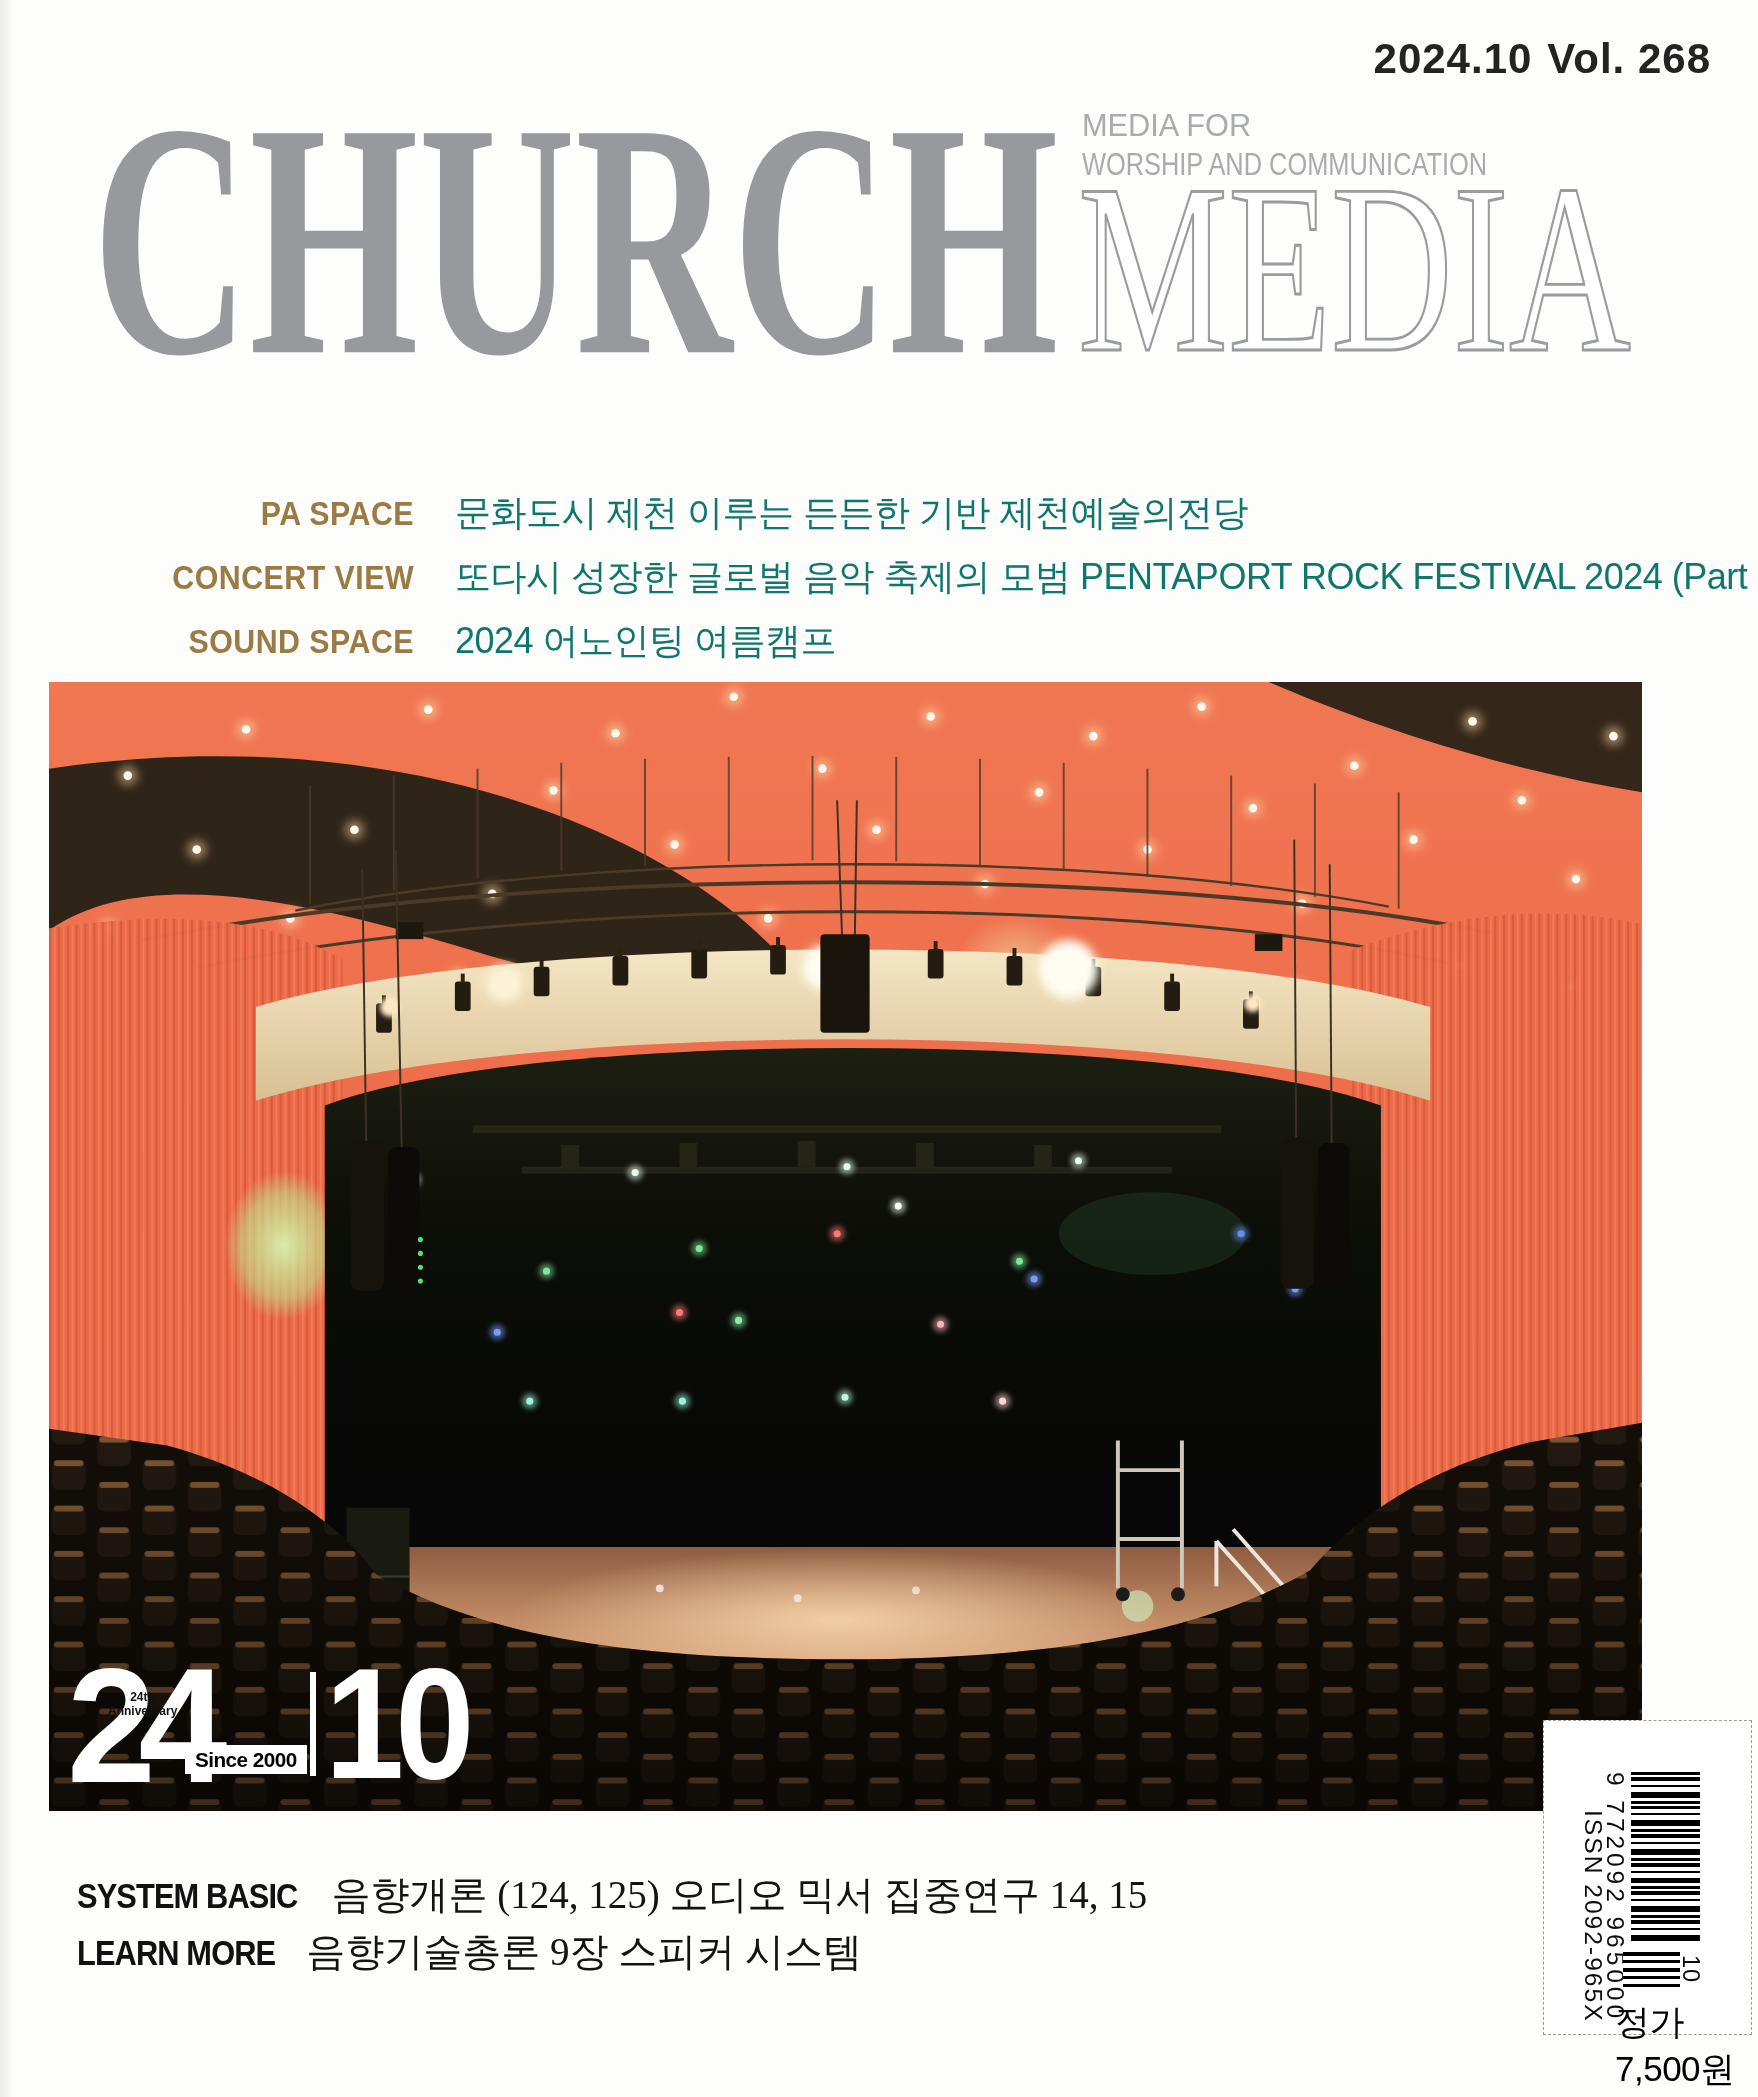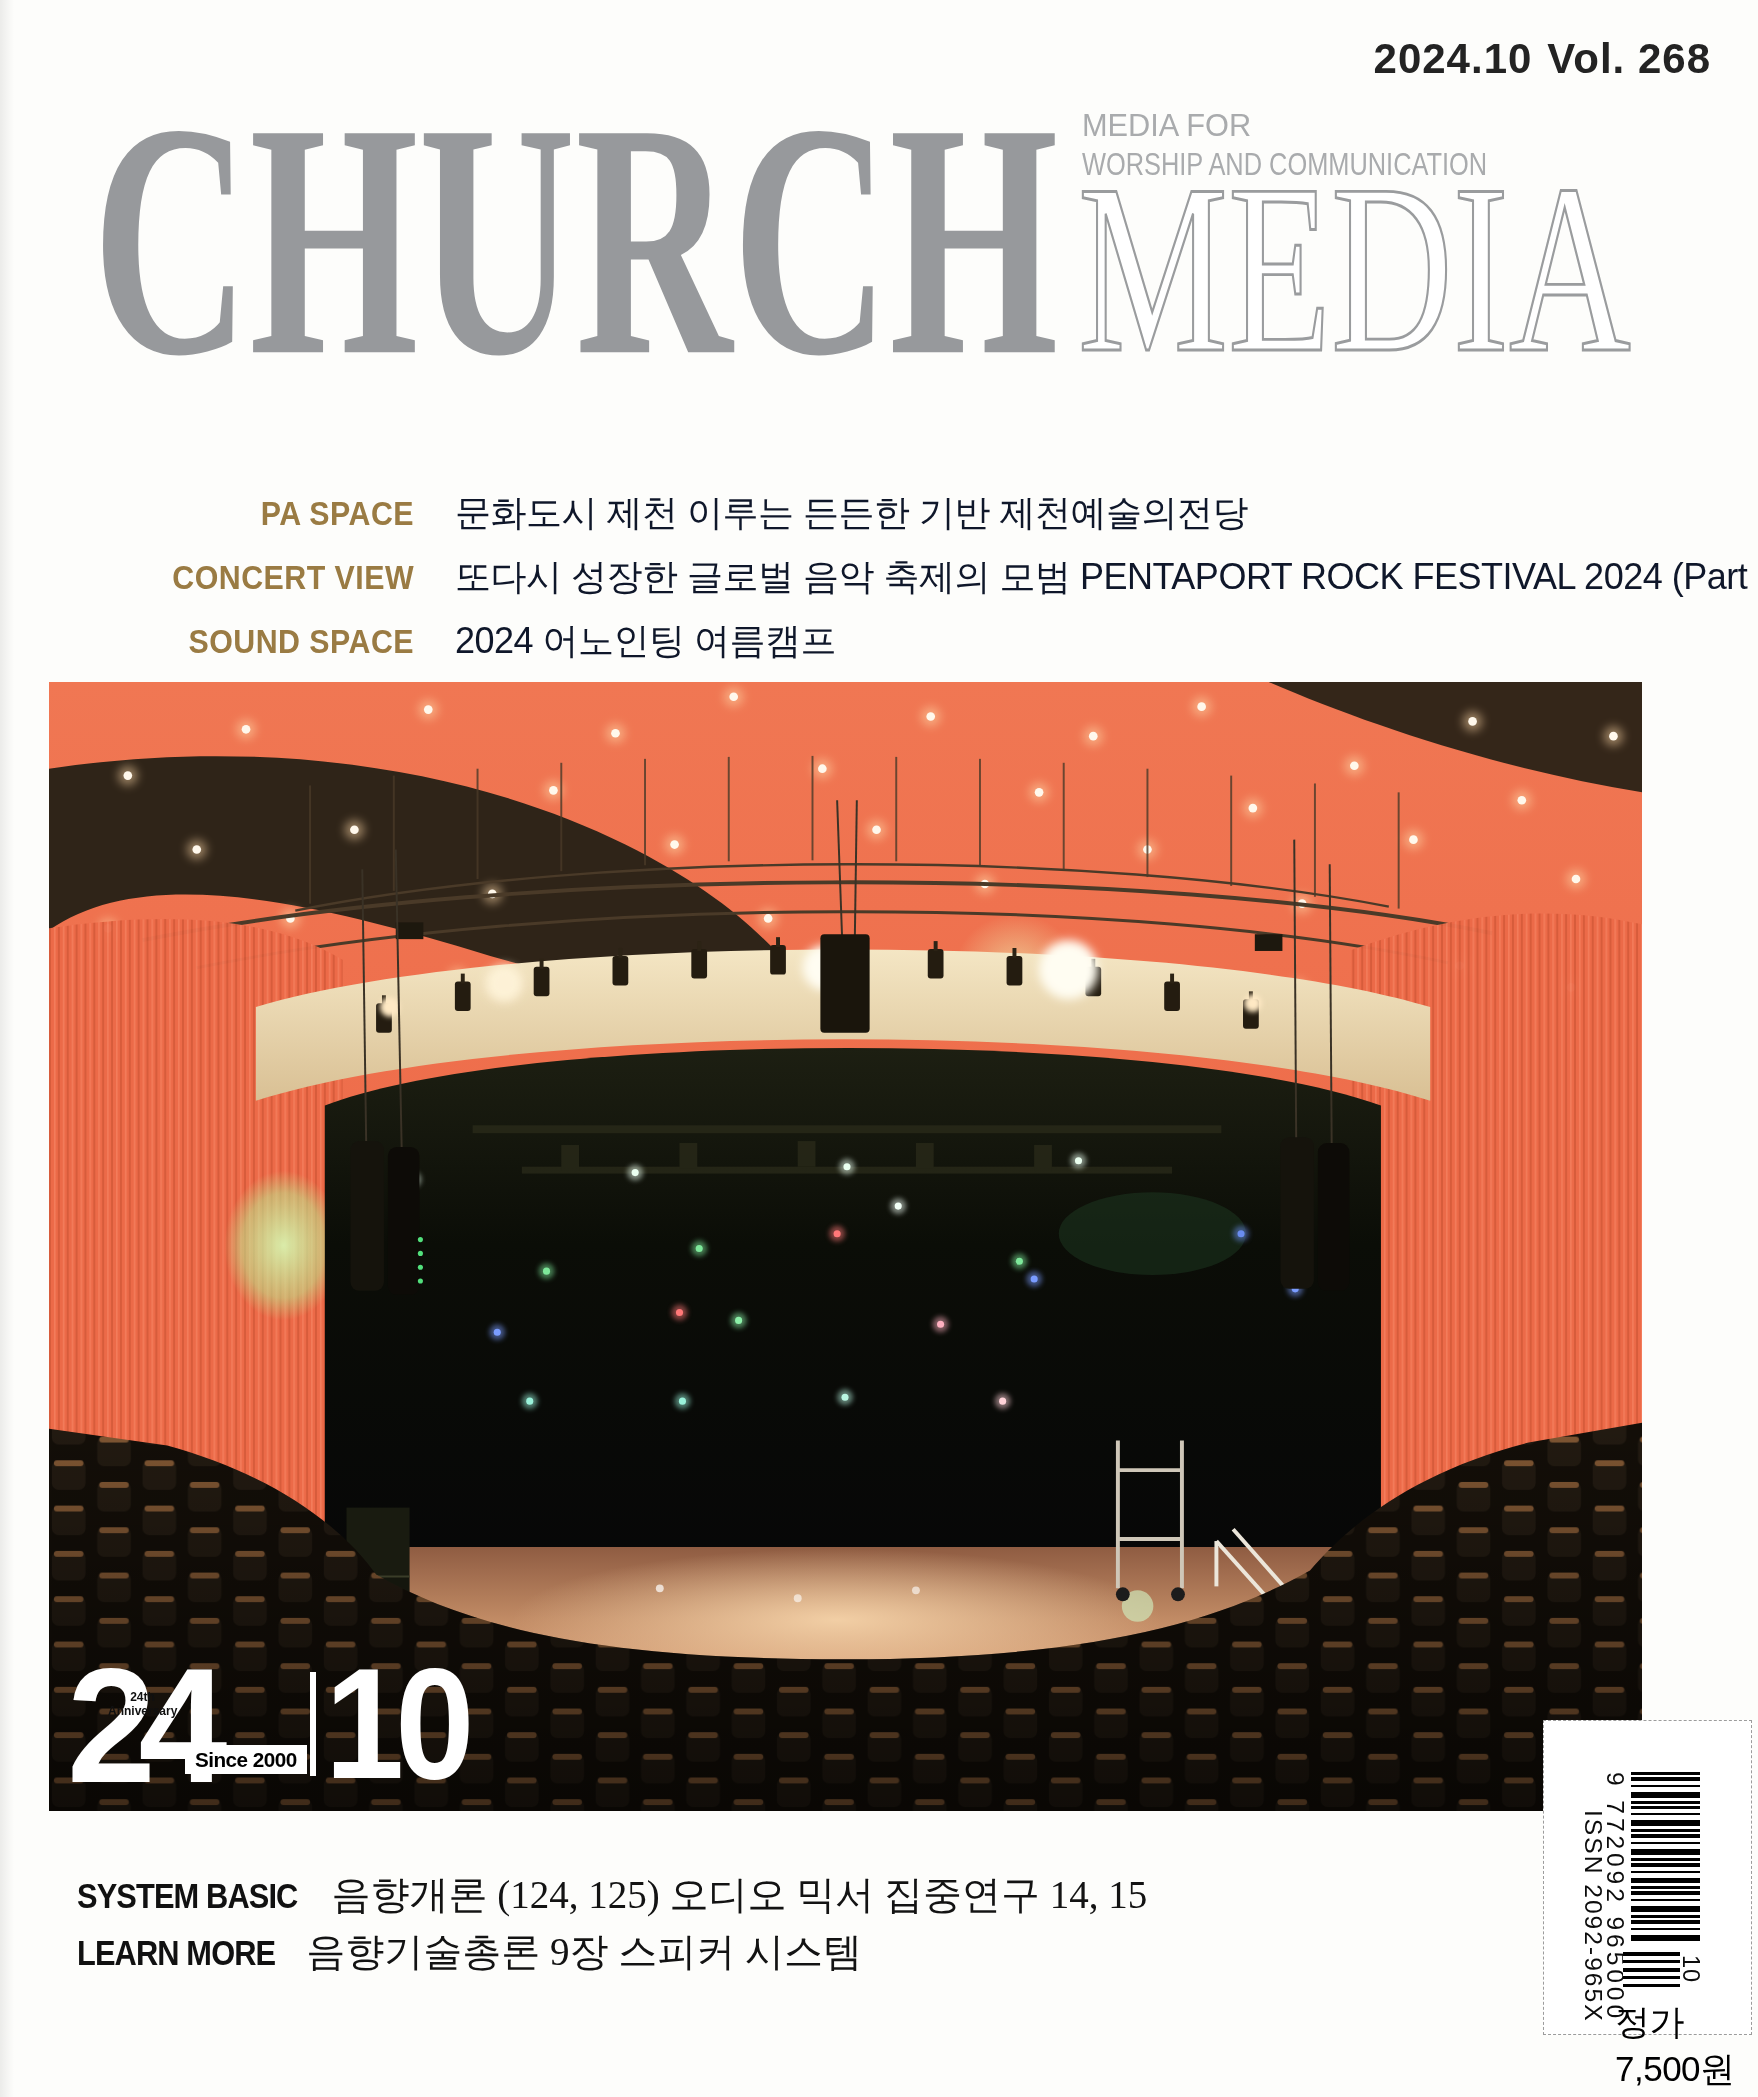--- a/index.html
+++ b/index.html
@@ -12,21 +12,21 @@
   .issue{position:absolute;top:35px;right:47px;display:flex;gap:15px;
          font-size:42px;font-weight:bold;color:#232323;letter-spacing:1px;}
 
   
   .masthead{position:absolute;left:91px;top:71px;}
 
   
   .feature-row{position:absolute;left:0;display:flex;align-items:center;}
   .feature-row .flabel{width:414px;text-align:right;font-size:33px;font-weight:bold;
         color:#9a7b43;letter-spacing:0.5px;transform:scaleX(.92);transform-origin:right center;}
-  .feature-row .ftitle{margin-left:41px;font-size:36px;color:#0f172a;letter-spacing:-0.5px;white-space:nowrap;}
+  .feature-row .ftitle{margin-left:41px;font-size:36px;color:#0f766e;letter-spacing:-0.5px;white-space:nowrap;}
 
   
   .photo{position:absolute;left:49px;top:682px;width:1593px;height:1129px;}
   .photo svg{display:block;}
 
   
   .badge{position:absolute;left:73px;top:1660px;width:473px;height:167px;color:#fff;}
   .b24{position:absolute;left:-5.9px;top:-15.8px;font-size:163px;line-height:163px;font-weight:bold;
        letter-spacing:-17.7px;transform:scaleX(.98);transform-origin:left top;}
   .b24sub{position:absolute;left:35px;top:29.6px;width:69px;font-size:12px;line-height:14.8px;

